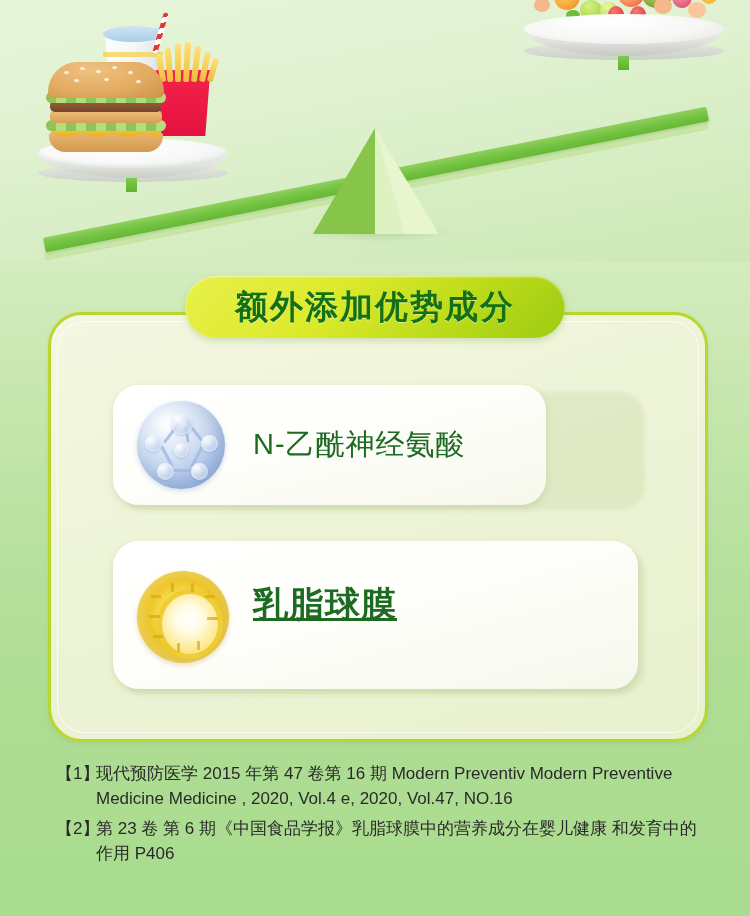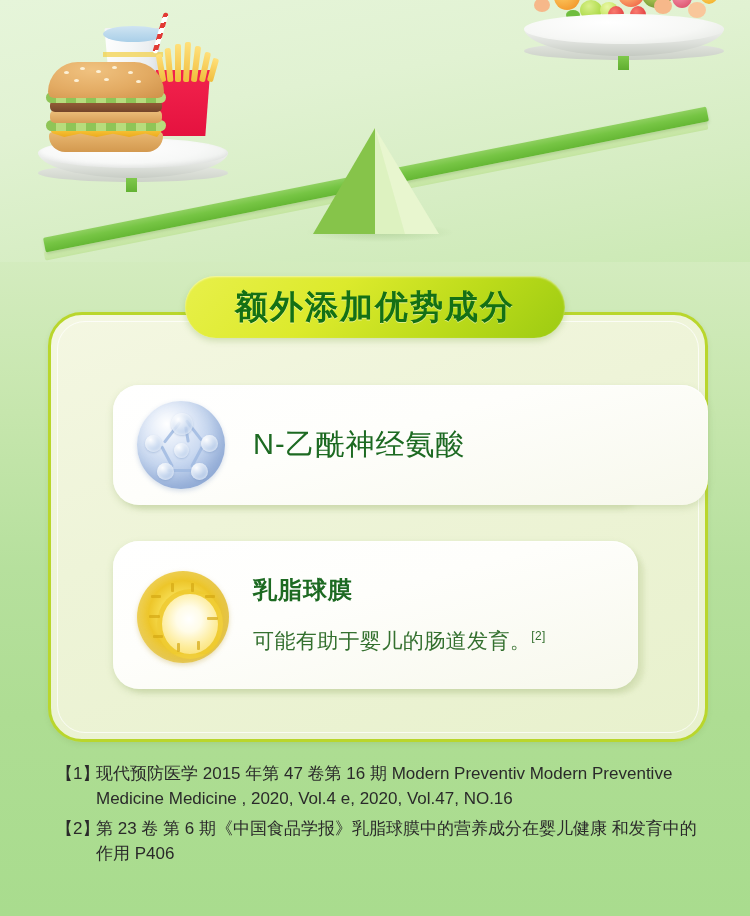--- a/index.html
+++ b/index.html
@@ -116,21 +116,21 @@
     box-shadow:0 3px 6px rgba(120,160,60,.28), inset 0 1px 2px rgba(255,255,255,.6);
     display:flex;align-items:center;justify-content:center;}
   .badge-text{font-size:33px;font-weight:bold;color:#147015;letter-spacing:2px;
     text-shadow:0 1px 0 rgba(255,255,255,.45);}
 
   
   .card{position:absolute;left:113px;border-radius:26px;
     background:linear-gradient(165deg,#ffffff 0%,#fefefb 42%,#f7f8ec 100%);
     box-shadow:0 3px 7px rgba(150,175,110,.30), inset 0 1px 2px rgba(255,255,255,.9);
     display:flex;align-items:center;}
-  .card1{top:385px;width:595px;height:120px;}
+  .card1{top:385px;width:433px;height:120px;}
   .card2{top:541px;width:525px;height:148px;}
   .card-shadow{position:absolute;left:120px;border-radius:26px;
     background:rgba(205,218,170,.40);filter:blur(2px);}
 
   .icon-wrap{position:relative;width:100px;height:100px;margin-left:18px;flex:0 0 auto;}
 
   .sphere-blue{position:absolute;left:6px;top:6px;width:88px;height:88px;border-radius:50%;
     background:radial-gradient(circle at 34% 26%,#ffffff 0%,#e7eef9 20%,#c8d8f0 48%,#a9bfe4 72%,#8ea8d6 100%);
     box-shadow:inset -6px -8px 16px rgba(110,140,190,.35),0 2px 5px rgba(120,150,195,.32);}
   .mol{position:absolute;border-radius:50%;
@@ -141,21 +141,21 @@
   .sphere-gold{position:absolute;left:6px;top:6px;width:92px;height:92px;border-radius:50%;
     background:radial-gradient(circle at 50% 48%,#fffdf0 0%,#fdf3b8 14%,#f7dd52 32%,#edc62a 52%,#f0d257 68%,#fbeeae 84%,#f6e9c4 100%);
     box-shadow:inset -5px -6px 14px rgba(190,150,30,.30),0 2px 5px rgba(190,160,60,.34);}
   .gold-ring{position:absolute;left:20px;top:18px;width:56px;height:60px;border-radius:50%;
     border:5px solid rgba(236,196,26,.78);
     background:radial-gradient(circle at 48% 42%,#ffffff 0%,#fffce8 28%,#fdec9a 62%,#f6d85c 100%);}
   .tick{position:absolute;background:rgba(212,168,20,.7);border-radius:1px;}
 
   .card-text{flex:1;padding-left:22px;}
   .title-1{font-size:29px;color:#1d6a22;font-weight:500;letter-spacing:1px;}
-  .title-2{font-size:24px;color:#1d6a22;font-weight:bold;letter-spacing:1px;margin-bottom:21px;}
+  .title-2{font-size:35px;color:#1d6a22;font-weight:bold;letter-spacing:1px;margin-bottom:21px;text-decoration:underline;}
   .desc{font-size:21px;color:#34702f;line-height:1.34;letter-spacing:.4px;}
   .sup{font-size:12px;vertical-align:super;color:#34702f;}
 
   
   .notes{position:absolute;left:56px;top:762px;width:648px;color:#2a2a2a;}
   .note{display:flex;font-size:17px;line-height:1.45;margin-bottom:6px;}
   .note-mark{flex:0 0 auto;width:40px;}
   .note-body{flex:1;}
 </style>
 </head>
@@ -285,23 +285,20 @@
       <span class="tick" style="left:34px;top:12px;width:3px;height:9px"></span>
       <span class="tick" style="left:54px;top:12px;width:3px;height:9px"></span>
       <span class="tick" style="left:68px;top:24px;width:10px;height:3px"></span>
       <span class="tick" style="left:70px;top:46px;width:11px;height:3px"></span>
       <span class="tick" style="left:40px;top:72px;width:3px;height:9px"></span>
       <span class="tick" style="left:60px;top:70px;width:3px;height:9px"></span>
     </div>
   </div>
   <div class="card-text">
     <div class="title-2">乳脂球膜</div>
-    <div class="desc">
-      <span>可能有助于婴儿的肠道发育。</span><span class="sup">[2]</span>
-    </div>
   </div>
 </div>
 
 <div class="notes">
   <div class="note">
     <span class="note-mark">【1】</span>
     <span class="note-body">
       <span>现代预防医学 2015 年第 47 卷第 16 期 Modern Preventiv Modern</span>
       <span>Preventive Medicine Medicine , 2020, Vol.4 e, 2020, Vol.47, NO.16</span>
     </span>

